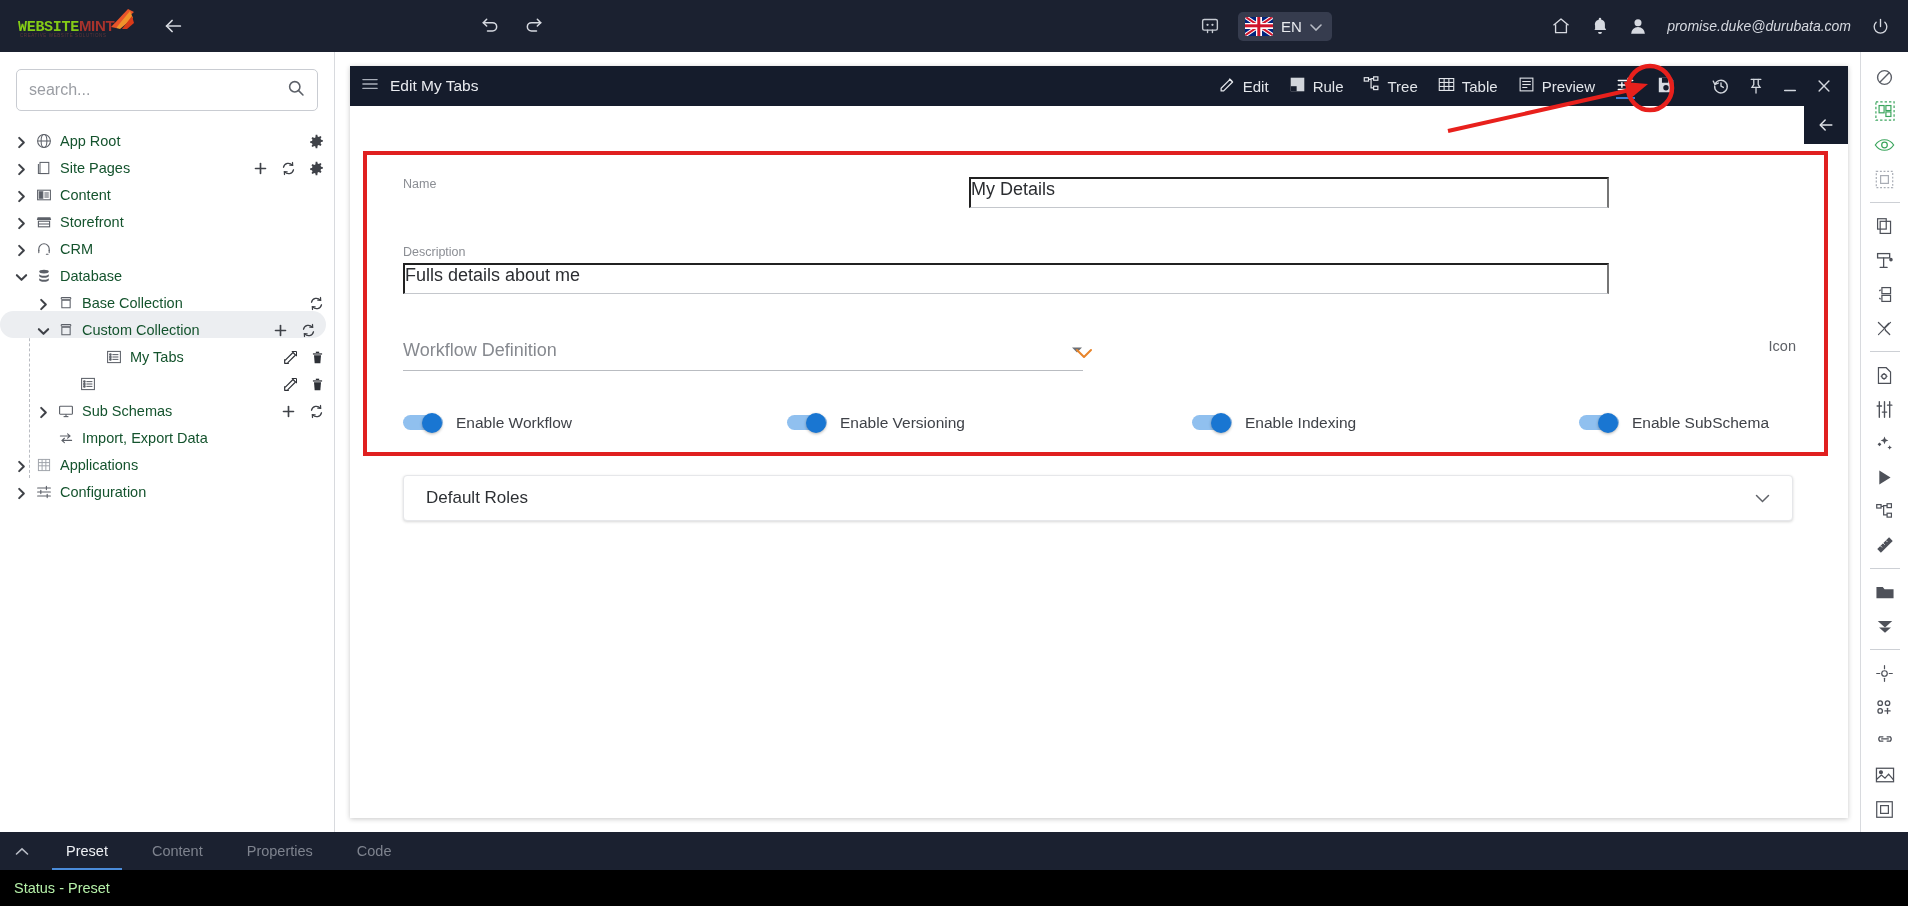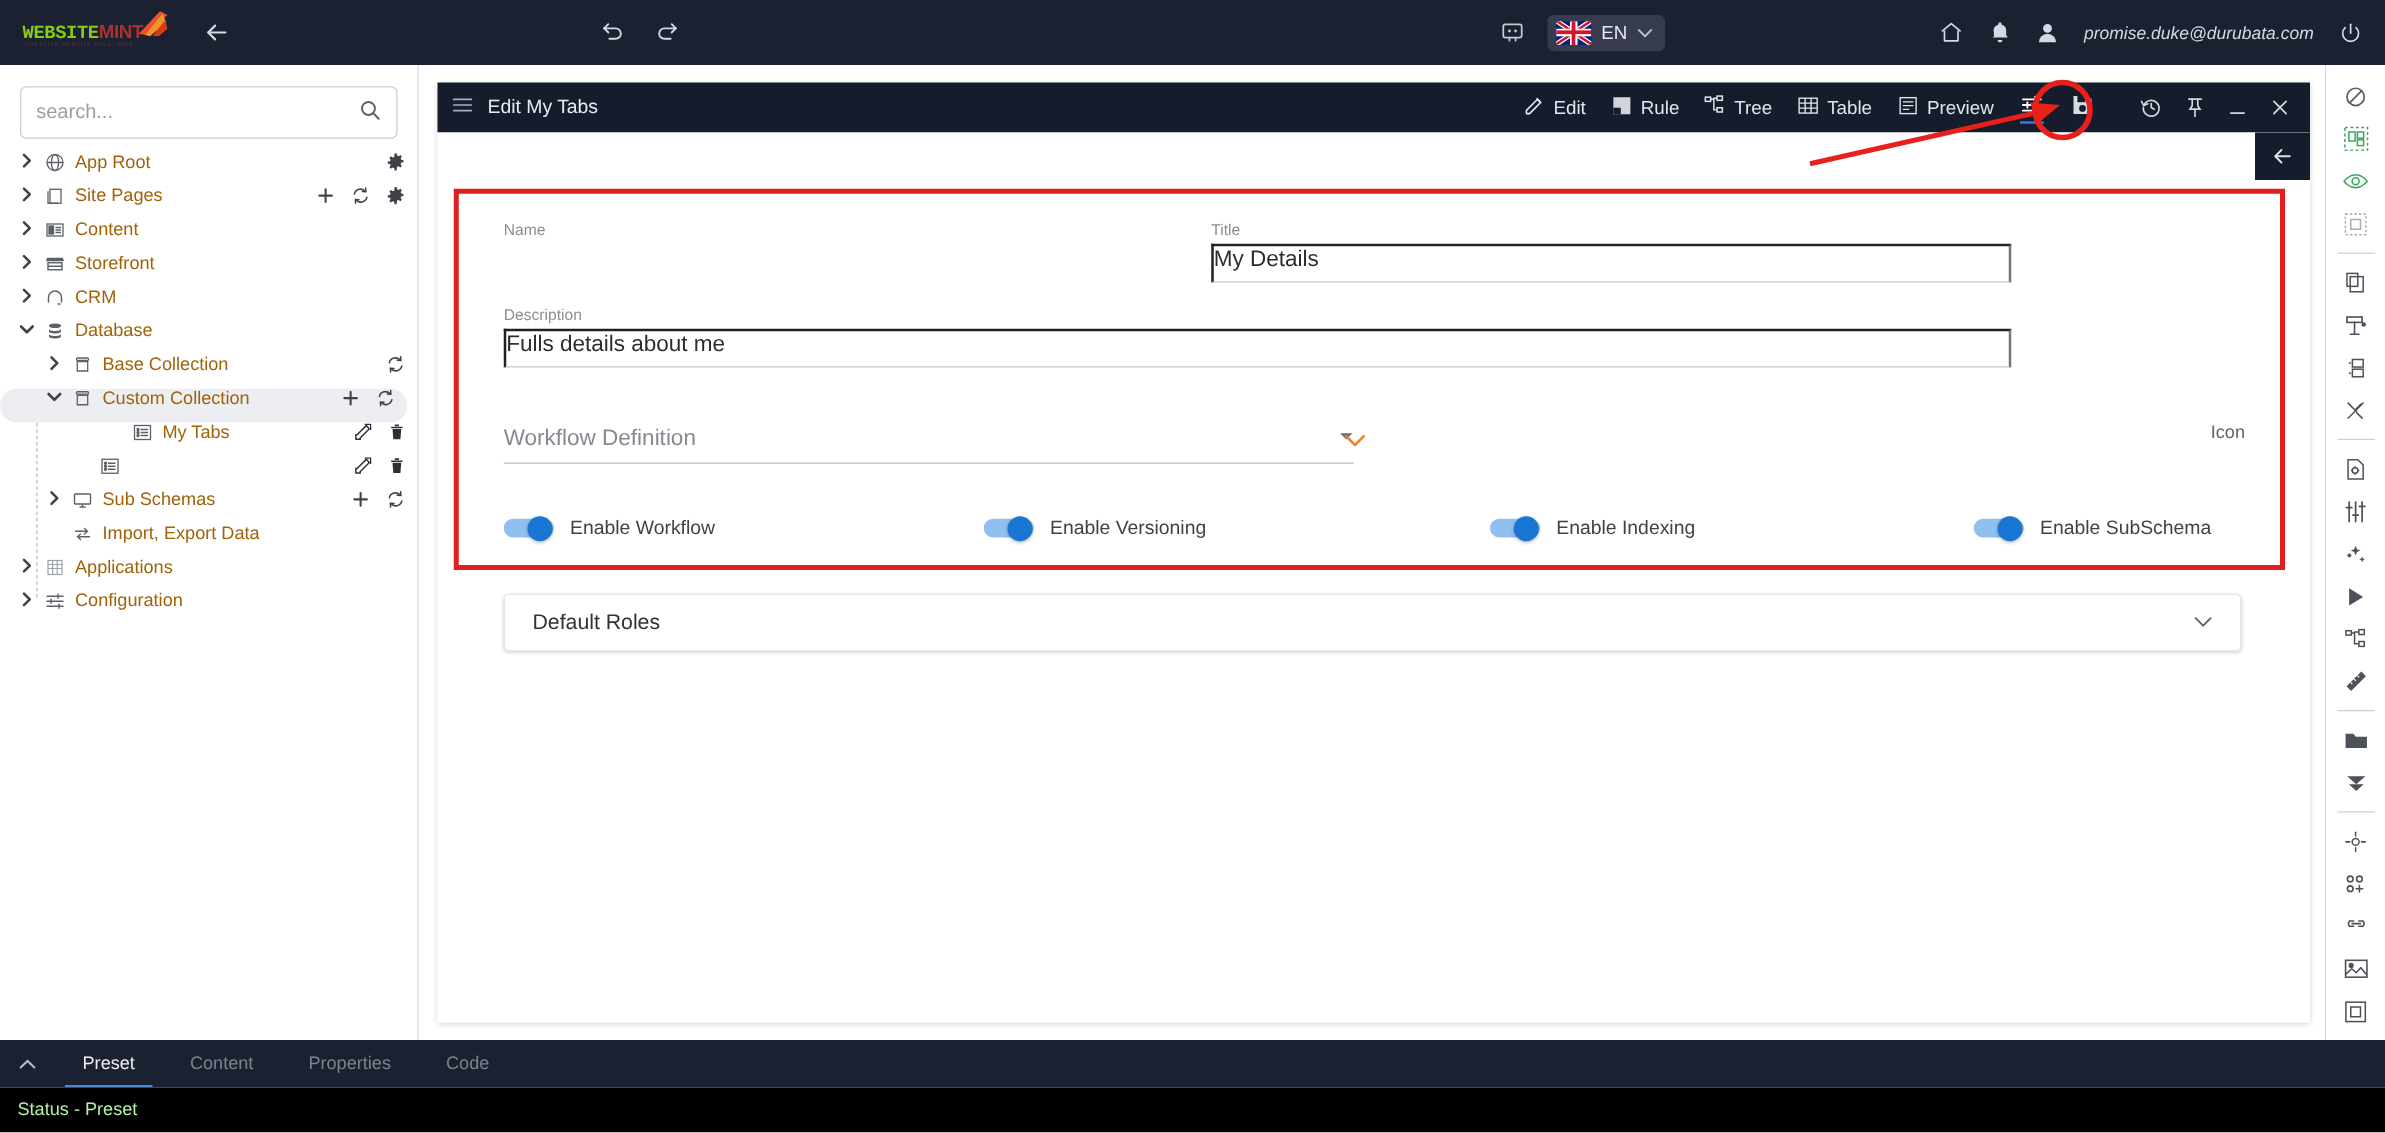--- a/index.html
+++ b/index.html
@@ -57,22 +57,22 @@
     margin: 17px 16px 0 16px; height: 42px; border: 1px solid #c9ccd2; border-radius: 5px;
     display: flex; align-items: center; padding: 0 12px; cursor: text;
   }
   #search-input {
     border: none; outline: none; flex: 1; font-size: 16px; color: #555;
     font-family: "Liberation Sans", sans-serif; background: transparent;
   }
   #search-input::placeholder { color: #9a9da3; }
   #tree { margin-top: 11px; }
   .tnode {
-    display: flex; align-items: flex-start; height: 27px; position: relative;
-    font-size: 14.5px; color: #a16207; cursor: pointer; padding-right: 10px;
+    display: flex; align-items: flex-end; height: 27px; position: relative;
+    font-size: 14.5px; color: #14532d; cursor: pointer; padding-right: 10px;
   }
   .tnode.sel { background: #eceef1; border-radius: 16px; margin-right: 8px; }
   .tw { width: 22px; display: flex; justify-content: center; align-items: center; flex: none; }
   .tico { width: 24px; display: flex; justify-content: center; align-items: center; flex: none; color: #5c6068; }
   .tlabel { margin-left: 4px; white-space: nowrap; }
   .tacts { margin-left: auto; display: flex; align-items: center; gap: 13px; color: #4b4e54; }
   .tacts > span { cursor: pointer; display: inline-flex; }
   .guide { position: absolute; left: 29px; top: 266px; height: 160px; border-left: 1px dashed #b9bcc2; }
 
   
@@ -721,21 +721,20 @@
         <line x1="19" y1="12" x2="6" y2="12"></line>
           <polyline points="11,18 5,12 11,6"></polyline>
       </svg>
     </div>
 
     <div id="form-card">
       <div class="fgroup" style="left:36px; top:22px; width:640px;">
         <div class="flabel">Name</div>
       </div>
       <div class="fgroup" style="left:602px; top:22px; width:640px;">
-        <div class="flabel">Title</div>
         <input class="fvalue" type="text" value="My Details" style="">
       </div>
       <div class="fgroup" style="left:36px; top:90px; width:1206px;">
         <div class="flabel">Description</div>
         <input class="fvalue" type="text" value="Fulls details about me" style="">
       </div>
 
       <div id="wf-group">
         <div id="wf-select">
           <span id="wf-placeholder">Workflow Definition</span>

